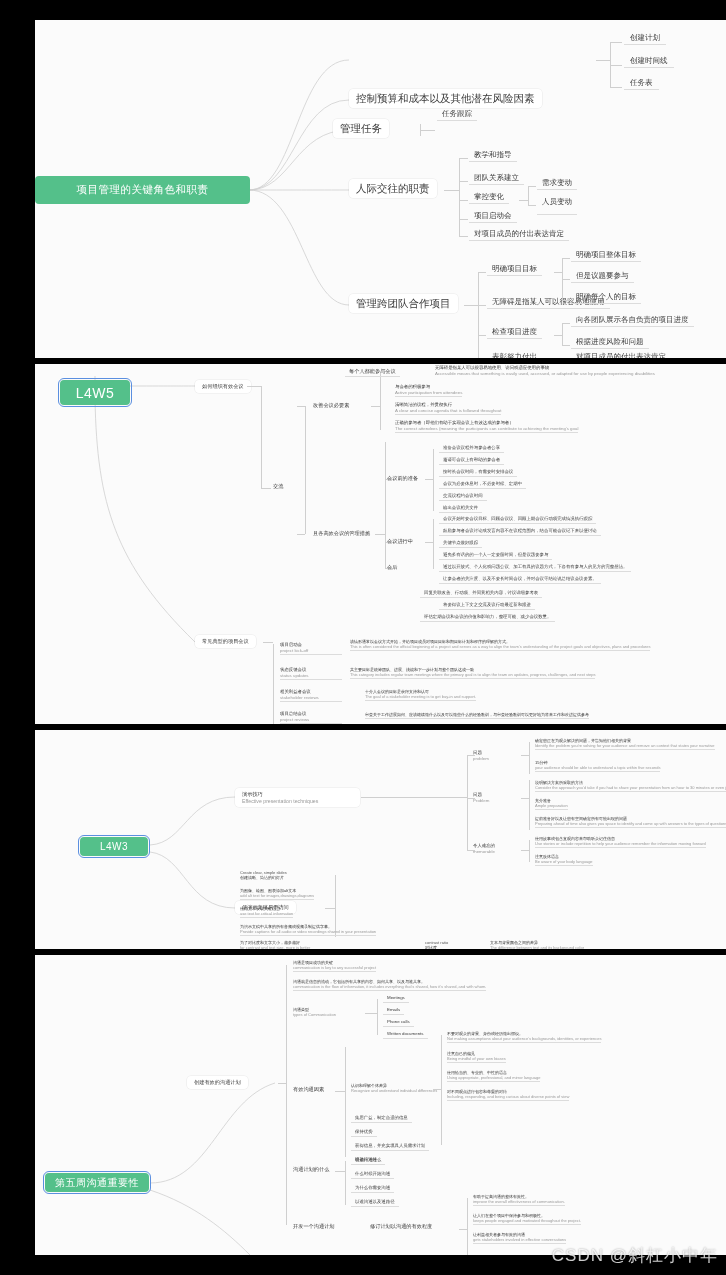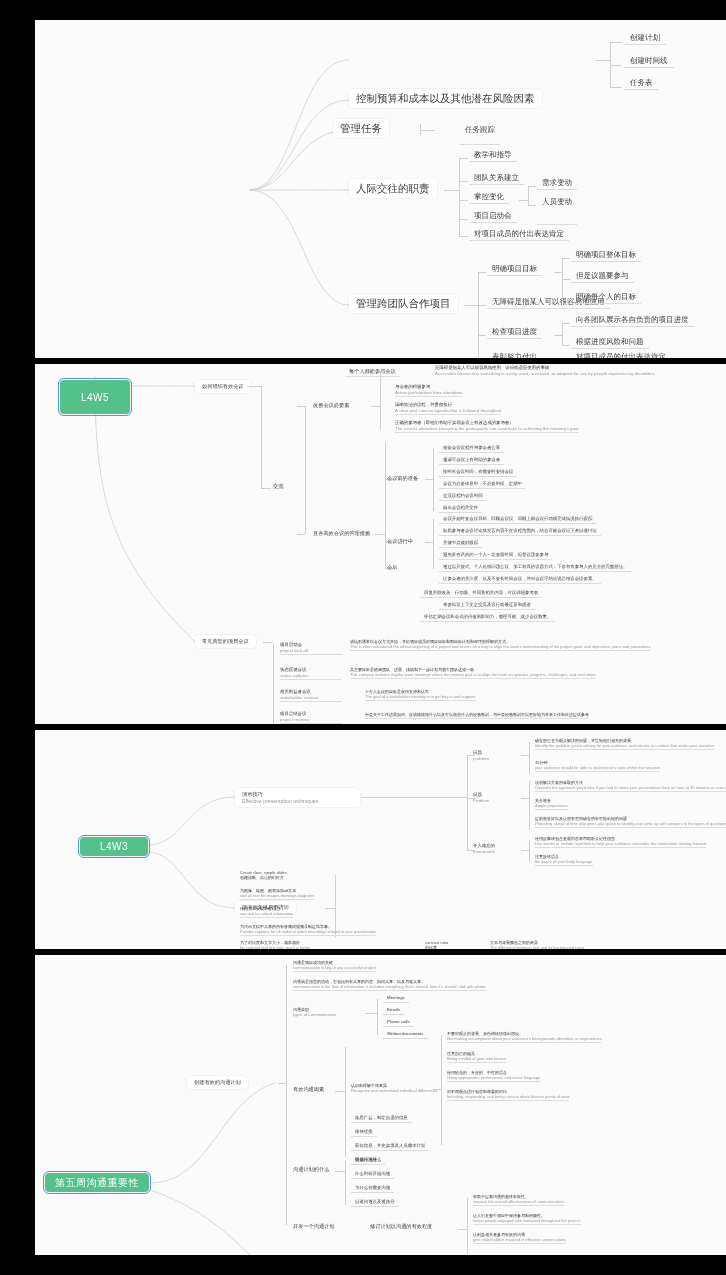--- a/index.html
+++ b/index.html
@@ -82,57 +82,58 @@
 
   <div class="panel" id="p1">
     <svg class="curve" style="left:0;top:0;width:691px;height:338px">
       <path d="M214,170 C260,170 262,40 314,40"></path>
       <path d="M214,170 C258,170 262,80 314,80"></path>
       <path d="M214,170 C256,170 260,110 314,110"></path>
       <path d="M214,170 C260,170 262,170 314,170"></path>
       <path d="M214,170 C266,170 270,285 314,285"></path>
     </svg>
 
+    <div class="root t10" id="p1root" style="left:0px; top:156px; width:215px; height:28px;">项目管理的关键角色和职责</div>
 
     <div class="vline" style="left:575px; top:22px; height:45px;"></div>
     <div class="hline" style="left:561px; top:40px; width:14px;"></div>
     <div class="hline" style="left:575px; top:22px; width:12px;"></div>
     <div class="hline" style="left:575px; top:45px; width:12px;"></div>
     <div class="hline" style="left:575px; top:67px; width:12px;"></div>
     <div class="node t8 ul" style="left:589px; top:13px; padding:0 6px 2px;">创建计划</div>
     <div class="node t8 ul" style="left:589px; top:36px; padding:0 6px 2px;">创建时间线</div>
     <div class="node t8 ul" style="left:589px; top:58px; padding:0 6px 2px;">任务表</div>
 
     <div class="node boxed t10" style="left:314px; top:69px;">控制预算和成本以及其他潜在风险因素</div>
 
     <div class="node boxed t10" style="left:298px; top:99px;">管理任务</div>
     <div class="hline" style="left:385px; top:110px; width:15px;"></div>
     <div class="vline" style="left:385px; top:104px; height:12px;"></div>
-    <div class="node t8 ul" style="left:402px; top:105px; padding:0 5px 10px;margin-left:23px;">任务跟踪</div>
+    <div class="node t8 ul" style="left:402px; top:89px; padding:0 5px 2px;">任务跟踪</div>
 
     <div class="node boxed t10" style="left:314px; top:159px;">人际交往的职责</div>
     <div class="vline" style="left:424px; top:138px; height:78px;"></div>
     <div class="hline" style="left:409px; top:170px; width:15px;"></div>
     <div class="hline" style="left:424px; top:138px; width:9px;"></div>
     <div class="hline" style="left:424px; top:161px; width:9px;"></div>
     <div class="hline" style="left:424px; top:180px; width:9px;"></div>
     <div class="hline" style="left:424px; top:199px; width:9px;"></div>
     <div class="hline" style="left:424px; top:216px; width:9px;"></div>
     <div class="node t8 ul" style="left:434px; top:130px; padding:0 5px 2px;">教学和指导</div>
     <div class="node t8 ul" style="left:434px; top:153px; padding:0 5px 2px;">团队关系建立</div>
     <div class="node t8 ul" style="left:434px; top:172px; padding:0 5px 2px;">掌控变化</div>
     <div class="node t8 ul" style="left:434px; top:191px; padding:0 5px 2px;">项目启动会</div>
     <div class="node t8 ul" style="left:434px; top:209px; padding:0 5px 2px;">对项目成员的付出表达肯定</div>
 
     <div class="vline" style="left:493px; top:166px; height:19px;"></div>
     <div class="hline" style="left:484px; top:180px; width:9px;"></div>
     <div class="hline" style="left:493px; top:166px; width:8px;"></div>
     <div class="hline" style="left:493px; top:185px; width:8px;"></div>
     <div class="node t8 ul" style="left:502px; top:158px; padding:0 5px 2px;">需求变动</div>
-    <div class="node t8 ul" style="left:502px; top:177px; padding:0 5px 18px;">人员变动</div>
+    <div class="node t8 ul" style="left:502px; top:177px; padding:0 5px 8px;">人员变动</div>
 
     <div class="node boxed t10" style="left:314px; top:274px;">管理跨团队合作项目</div>
     <div class="vline" style="left:443px; top:252px; height:98px;"></div>
     <div class="hline" style="left:429px; top:285px; width:14px;"></div>
     <div class="hline" style="left:443px; top:252px; width:8px;"></div>
     <div class="hline" style="left:443px; top:285px; width:8px;"></div>
     <div class="hline" style="left:443px; top:315px; width:8px;"></div>
 
     <div class="node t8 ul" style="left:452px; top:244px; padding:0 5px 2px;">明确项目目标</div>
     <div class="node t8 ul" style="left:452px; top:277px; padding:0 5px 2px;">无障碍是指某人可以很容易地使用</div>
@@ -158,21 +159,21 @@
     <div class="node t8 ul" style="left:536px; top:332px; padding:0 5px 2px;">对项目成员的付出表达肯定</div>
   </div>
 
   <div class="panel" id="p2">
     <svg class="curve" style="left:0;top:0;width:691px;height:360px">
       <path d="M60,22 L60,12"></path>
       <path d="M95,22 C145,22 140,22 160,22"></path>
       <path d="M60,35 C62,140 80,200 160,278"></path>
     </svg>
 
-    <div class="root t10 sel" style="left:25px; top:16px; width:70px; height:34px; font-size:10px;">L4W5</div>
+    <div class="root t10 sel" style="left:25px; top:16px; width:70px; height:25px; font-size:14px;">L4W5</div>
 
     <div class="node boxed t6" style="left:160px; top:16px;">如何组织有效会议</div>
     <div class="hline" style="left:212px; top:22px; width:14px;"></div>
     <div class="vline" style="left:226px; top:22px; height:102px;"></div>
     <div class="hline" style="left:226px; top:124px; width:10px;"></div>
     <div class="node t6" style="left:238px; top:119px;">交流</div>
 
     <div class="vline" style="left:270px; top:42px; height:128px;"></div>
     <div class="hline" style="left:262px; top:42px; width:8px;"></div>
     <div class="hline" style="left:262px; top:170px; width:8px;"></div>
@@ -457,13 +458,14 @@
     <div class="node t45 ul" style="left:438px; top:258px; padding-bottom:1px;">
       <span class="cn">让人们在整个项目中保持参与和积极性。</span>
       <span class="en">keeps people engaged and motivated throughout the project.</span>
     </div>
     <div class="node t45 ul" style="left:438px; top:277px; padding-bottom:1px;">
       <span class="cn">让利益相关者参与有效的沟通</span>
       <span class="en">gets stakeholders involved in effective conversations</span>
     </div>
   </div>
 
+  <div class="watermark">CSDN @斜杠小中年</div>
 </div>
 
 </body></html>

